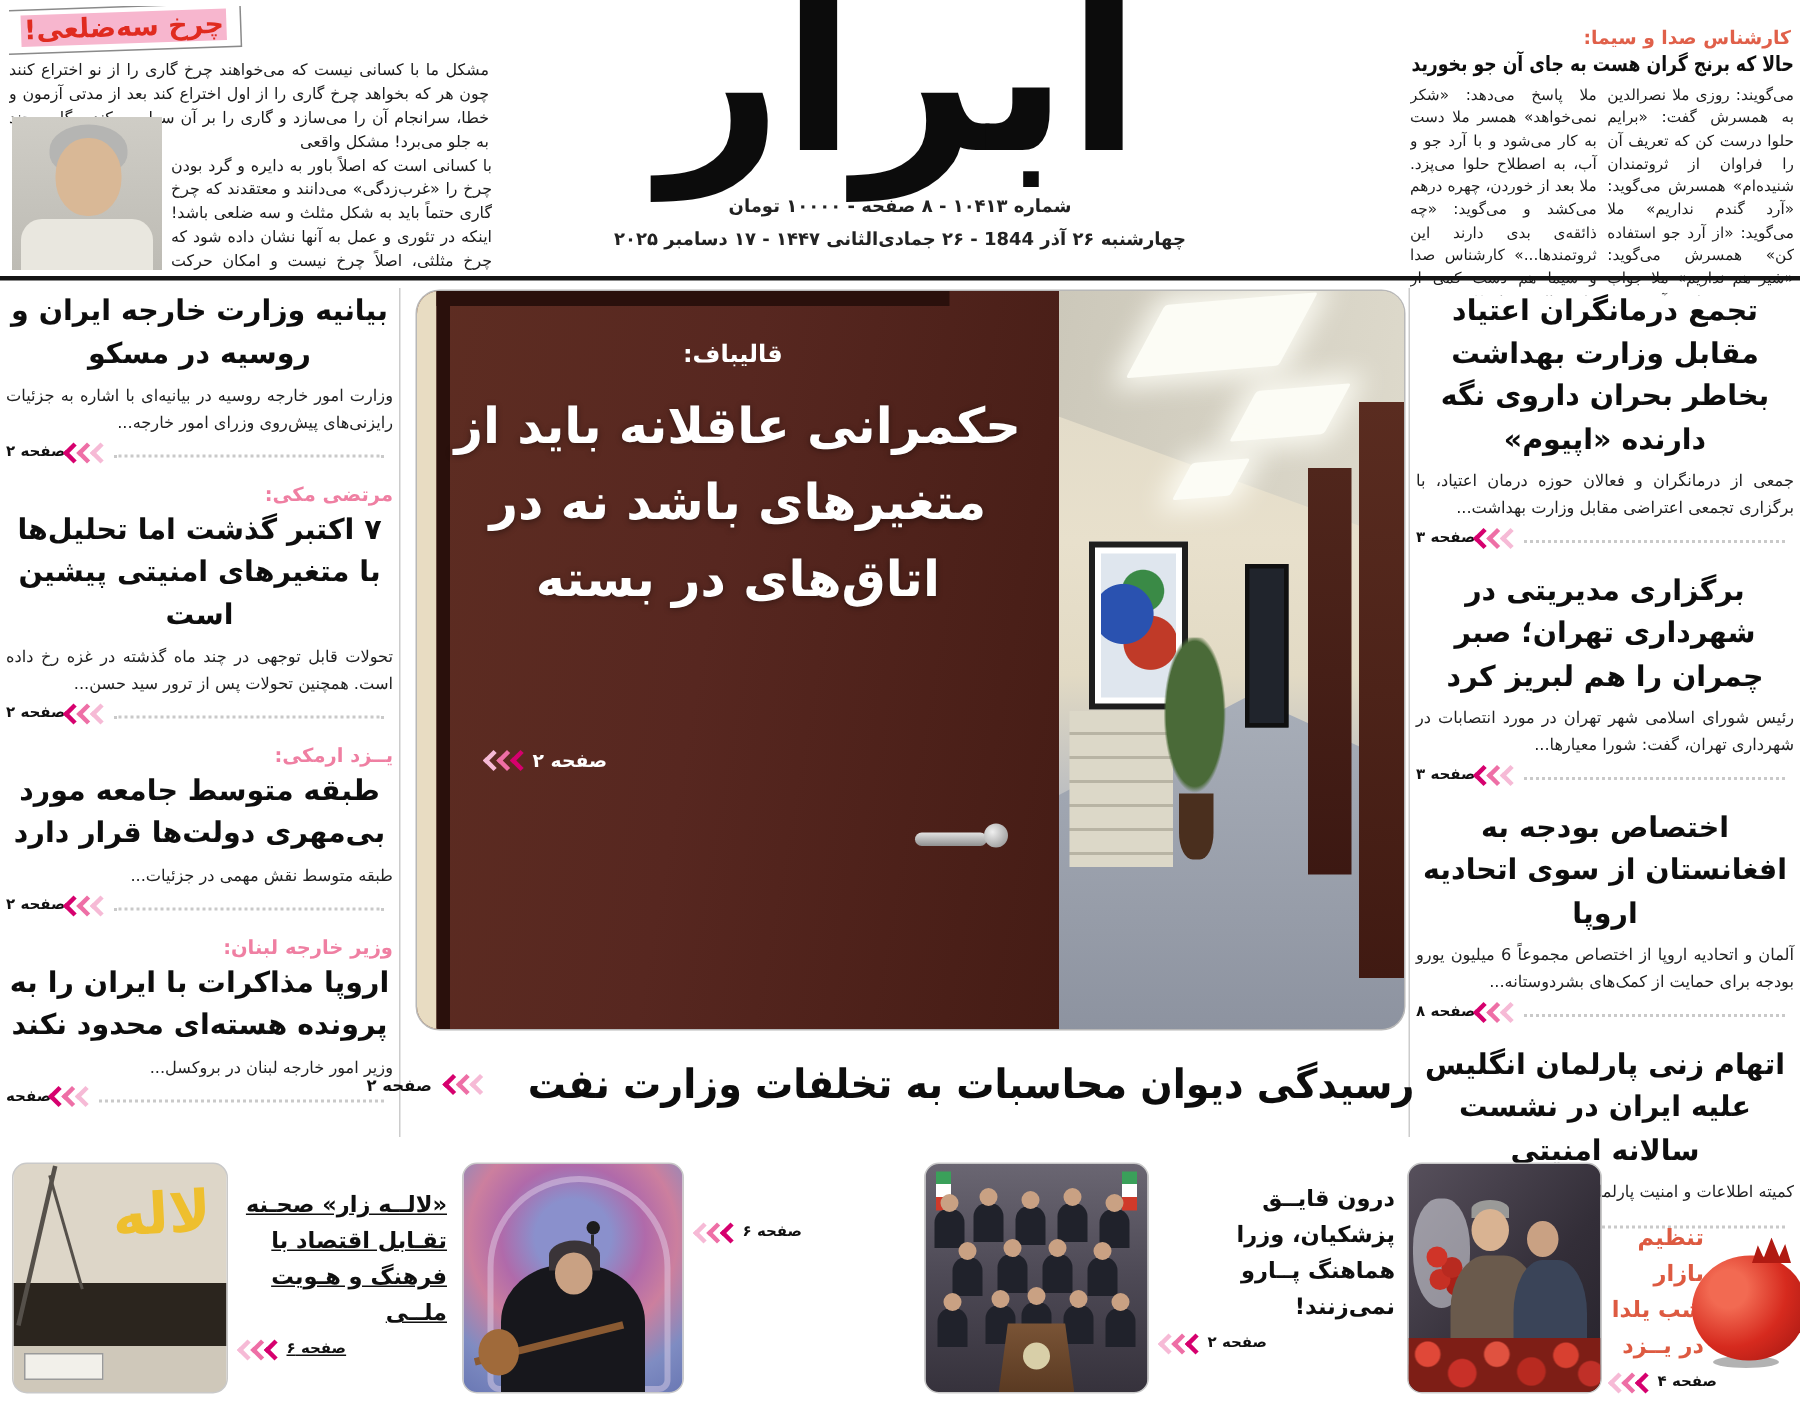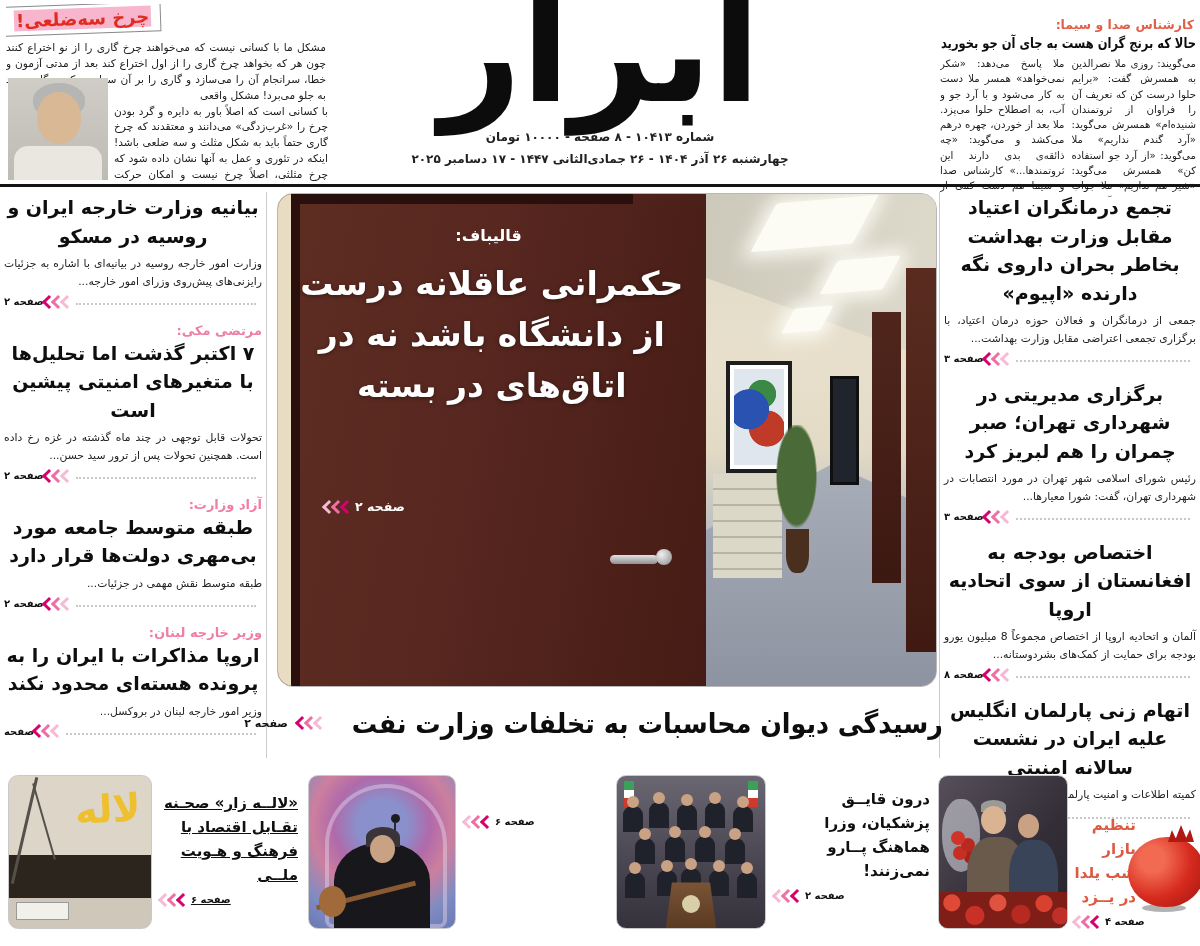--- a/index.html
+++ b/index.html
@@ -168,21 +168,21 @@
 
     <div class="tlphoto">
       <div class="hair"></div>
       <div class="head"></div>
       <div class="shirt"></div>
     </div>
   </div>
 
   <div class="masthead">ابرار</div>
   <div class="issueline">شماره ۱۰۴۱۳ - ۸ صفحه - ۱۰۰۰۰ تومان</div>
-  <div class="dateline">چهارشنبه ۲۶ آذر ۱۴۰۴ - ۲۶ جمادی‌الثانی ۱۴۴۷ - ۱۷ دسامبر ۲۰۲۵</div>
+  <div class="dateline">چهارشنبه ۲۶ آذر 1844 - ۲۶ جمادی‌الثانی ۱۴۴۷ - ۱۷ دسامبر ۲۰۲۵</div>
 
   <div class="trbox">
     <div class="trlabel">کارشناس صدا و سیما:</div>
     <div class="trhl">حالا که برنج گران هست به جای آن جو بخورید!</div>
     <div class="trcols">
       <div class="jc">می‌گویند: روزی ملا نصرالدین به همسرش گفت: «برایم حلوا درست کن که تعریف آن را فراوان از ثروتمندان شنیده‌ام» همسرش می‌گوید: «آرد گندم نداریم» ملا می‌گوید: «از آرد جو استفاده کن» همسرش می‌گوید: «شیر هم نداریم» ملا جواب می‌دهد: «به جایش آب بریز» همسر ملا می‌گوید: «شکر هم نداریم»</div>
       <div class="jc">ملا پاسخ می‌دهد: «شکر نمی‌خواهد» همسر ملا دست به کار می‌شود و با آرد جو و آب، به اصطلاح حلوا می‌پزد. ملا بعد از خوردن، چهره درهم می‌کشد و می‌گوید: «چه ذائقه‌ی بدی دارند این ثروتمندها...» کارشناس صدا و سیما هم دست کمی از ملانصرالدین ندارد!!</div>
     </div>
 
   </div>
@@ -214,21 +214,21 @@
         <span class="lead"></span>
         <span class="chevs dark-left">
             <i></i>
             <i></i>
             <i></i>
           </span>
         <span class="pglabel">صفحه ۲</span>
       </div>
     </div>
     <div class="story">
-      <div class="kick">آزاد وزارت:</div>
+      <div class="kick">یــزد ارمکی:</div>
       <div class="hl">طبقه متوسط جامعه مورد بی‌مهری دولت‌ها قرار دارد</div>
       <div class="snip">طبقه متوسط نقش مهمی در جزئیات...</div>
       <div class="pgmark">
         <span class="lead"></span>
         <span class="chevs dark-left">
             <i></i>
             <i></i>
             <i></i>
           </span>
         <span class="pglabel">صفحه ۲</span>
@@ -267,21 +267,21 @@
       <div class="doorB"></div>
       <div class="doorC"></div>
     </div>
     <div class="door"></div>
     <div class="doorframe"></div>
     <div class="jamb"></div>
     <div class="lintel"></div>
     <div class="lever"></div>
     <div class="rose"></div>
     <div class="ms-kicker">قالیباف:</div>
-    <div class="ms-hl">حکمرانی عاقلانه درست از دانشگاه باشد نه در اتاق‌های در بسته</div>
+    <div class="ms-hl">حکمرانی عاقلانه باید از متغیرهای باشد نه در اتاق‌های در بسته</div>
     <div class="ms-mark pgmark2">
       <span class="pglabel">صفحه ۲</span>
       <span class="chevs dark-right">
           <i></i>
           <i></i>
           <i></i>
         </span>
     </div>
   </div>
 
@@ -307,21 +307,21 @@
         <span class="chevs dark-left">
             <i></i>
             <i></i>
             <i></i>
           </span>
         <span class="pglabel">صفحه ۳</span>
       </div>
     </div>
     <div class="story">
       <div class="hl">اختصاص بودجه به افغانستان از سوی اتحادیه اروپا</div>
-      <div class="snip">آلمان و اتحادیه اروپا از اختصاص مجموعاً 8 میلیون یورو بودجه برای حمایت از کمک‌های بشردوستانه...</div>
+      <div class="snip">آلمان و اتحادیه اروپا از اختصاص مجموعاً 6 میلیون یورو بودجه برای حمایت از کمک‌های بشردوستانه...</div>
       <div class="pgmark">
         <span class="lead"></span>
         <span class="chevs dark-left">
             <i></i>
             <i></i>
             <i></i>
           </span>
         <span class="pglabel">صفحه ۸</span>
       </div>
     </div>

